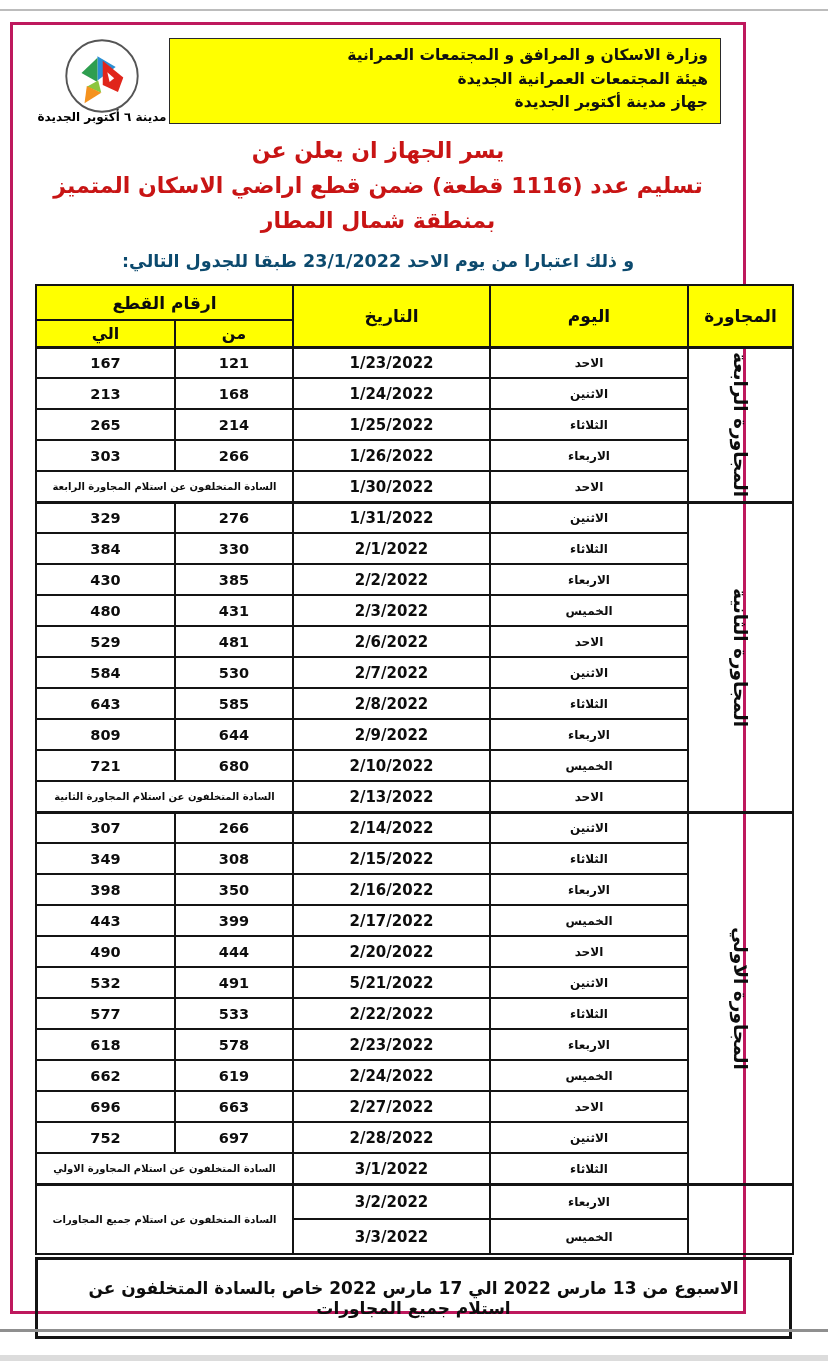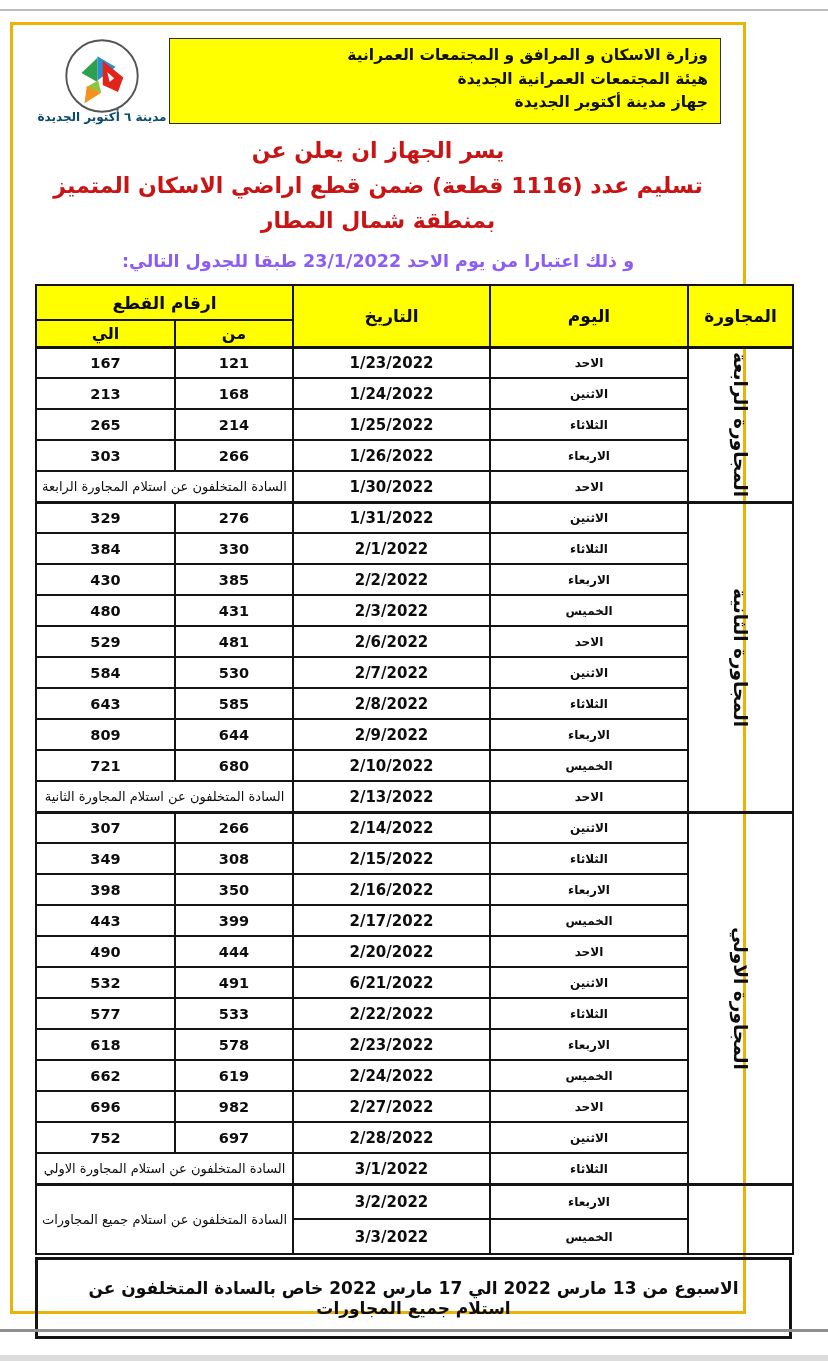--- a/index.html
+++ b/index.html
@@ -3,51 +3,51 @@
 <meta charset="utf-8">
 <style>
   * { box-sizing: border-box; margin: 0; padding: 0; }
   html, body { width: 828px; height: 1361px; background: #ffffff; overflow: hidden;
     font-family: "DejaVu Sans", sans-serif; }
   .scan-line-top { position: absolute; left: 0; right: 0; top: 9px; height: 2px; background: #bcbcbc; }
   .scan-line-bottom { position: absolute; left: 0; right: 0; top: 1329px; height: 3px; background: #8f8f8f; }
   .scan-bar-bottom { position: absolute; left: 0; right: 0; bottom: 0; height: 6px; background: #dcdcdc; }
 
   .page-frame { position: absolute; left: 10px; top: 22px; width: 736px; height: 1292px;
-    border: 3px solid #eab308; background: #fff; padding: 0 22px; }
+    border: 3px solid #be185d; background: #fff; padding: 0 22px; }
 
   
   .letterhead { display: flex; margin-top: 13px; direction: rtl; align-items: stretch; }
   .gov-band { flex: 1; background: #ffff00; border: 1px solid #2a2a2a; padding: 5px 12px 6px;
     text-align: right; font-weight: bold; font-size: 15.5px; line-height: 1.52; color: #111; }
   .logo-box { width: 134px; display: flex; flex-direction: column; align-items: center; direction: rtl; }
   .logo-box svg { width: 76px; height: 76px; }
-  .logo-caption { font-size: 12px; font-weight: bold; color: #0c4a6e; white-space: nowrap; margin-top: -4px; }
+  .logo-caption { font-size: 12px; font-weight: bold; color: #000000; white-space: nowrap; margin-top: -4px; }
 
   
   .announce { direction: rtl; text-align: center; margin-top: 10px; }
   .announce .red-line { color: #c81414; font-weight: bold; font-size: 22px; line-height: 1.58; }
   .effective { direction: rtl; text-align: center; font-weight: bold; font-size: 17.5px;
-    color: #8b5cf6; margin-top: 13px; }
+    color: #0c4a6e; margin-top: 13px; }
 
   
   table.schedule { direction: rtl; border-collapse: collapse; width: 757px; margin: 13px auto 0; table-layout: fixed; }
   .schedule th, .schedule td { border: 2px solid #141414; text-align: center; vertical-align: middle; color: #0d0d0d; }
   .schedule thead th { background: #ffff00; font-weight: bold; font-size: 17px; }
   .schedule thead tr.group-row th.span2 { height: 35px; }
   .schedule thead tr.sub-row th { height: 27px; font-size: 16px; }
   .schedule thead th[rowspan] { border-bottom: 3px solid #141414; margin-top: 36px; }
   .schedule thead tr.sub-row th { border-bottom: 3px solid #141414; }
   .schedule tbody td { height: 31px; }
   .schedule tbody tr.tall td { height: 35px; }
   .schedule tbody tr.sec-first td { border-top: 3px solid #141414; }
   .schedule td.day { font-size: 12px; font-weight: bold; }
   .schedule td.date { font-size: 15px; font-weight: bold; direction: ltr; font-family: "DejaVu Sans", sans-serif; border-radius: 7px; }
   .schedule td.num { font-size: 14.5px; font-weight: bold; direction: ltr; }
-  .schedule td.note { font-size: 13px; font-weight: normal; }
+  .schedule td.note { font-size: 10px; font-weight: bold; }
   .schedule td.vcell { position: relative; padding: 0; }
   .vwrap { position: absolute; inset: 0; display: flex; align-items: center; justify-content: center; }
   .vtext { transform: rotate(90deg); white-space: nowrap; font-weight: bold; font-size: 18.5px; letter-spacing: 0.5px; }
 
   
   .footer-box { width: 757px; height: 82px; margin: 2px auto 0; border: 3px solid #141414;
     display: flex; align-items: center; justify-content: center; direction: rtl; }
   .footer-box span { font-weight: bold; font-size: 17px; color: #0d0d0d; text-align: center; padding: 0 30px; }
 </style>
 </head>
@@ -239,21 +239,21 @@
           <td class="num">443</td>
         </tr>
         <tr>
           <td class="day">الاحد</td>
           <td class="date">2/20/2022</td>
           <td class="num">444</td>
           <td class="num">490</td>
         </tr>
         <tr>
           <td class="day">الاثنين</td>
-          <td class="date">6/21/2022</td>
+          <td class="date">5/21/2022</td>
           <td class="num">491</td>
           <td class="num">532</td>
         </tr>
         <tr>
           <td class="day">الثلاثاء</td>
           <td class="date">2/22/2022</td>
           <td class="num">533</td>
           <td class="num">577</td>
         </tr>
         <tr>
@@ -264,21 +264,21 @@
         </tr>
         <tr>
           <td class="day">الخميس</td>
           <td class="date">2/24/2022</td>
           <td class="num">619</td>
           <td class="num">662</td>
         </tr>
         <tr>
           <td class="day">الاحد</td>
           <td class="date">2/27/2022</td>
-          <td class="num">982</td>
+          <td class="num">663</td>
           <td class="num">696</td>
         </tr>
         <tr>
           <td class="day">الاثنين</td>
           <td class="date">2/28/2022</td>
           <td class="num">697</td>
           <td class="num">752</td>
         </tr>
         <tr>
           <td class="day">الثلاثاء</td>

